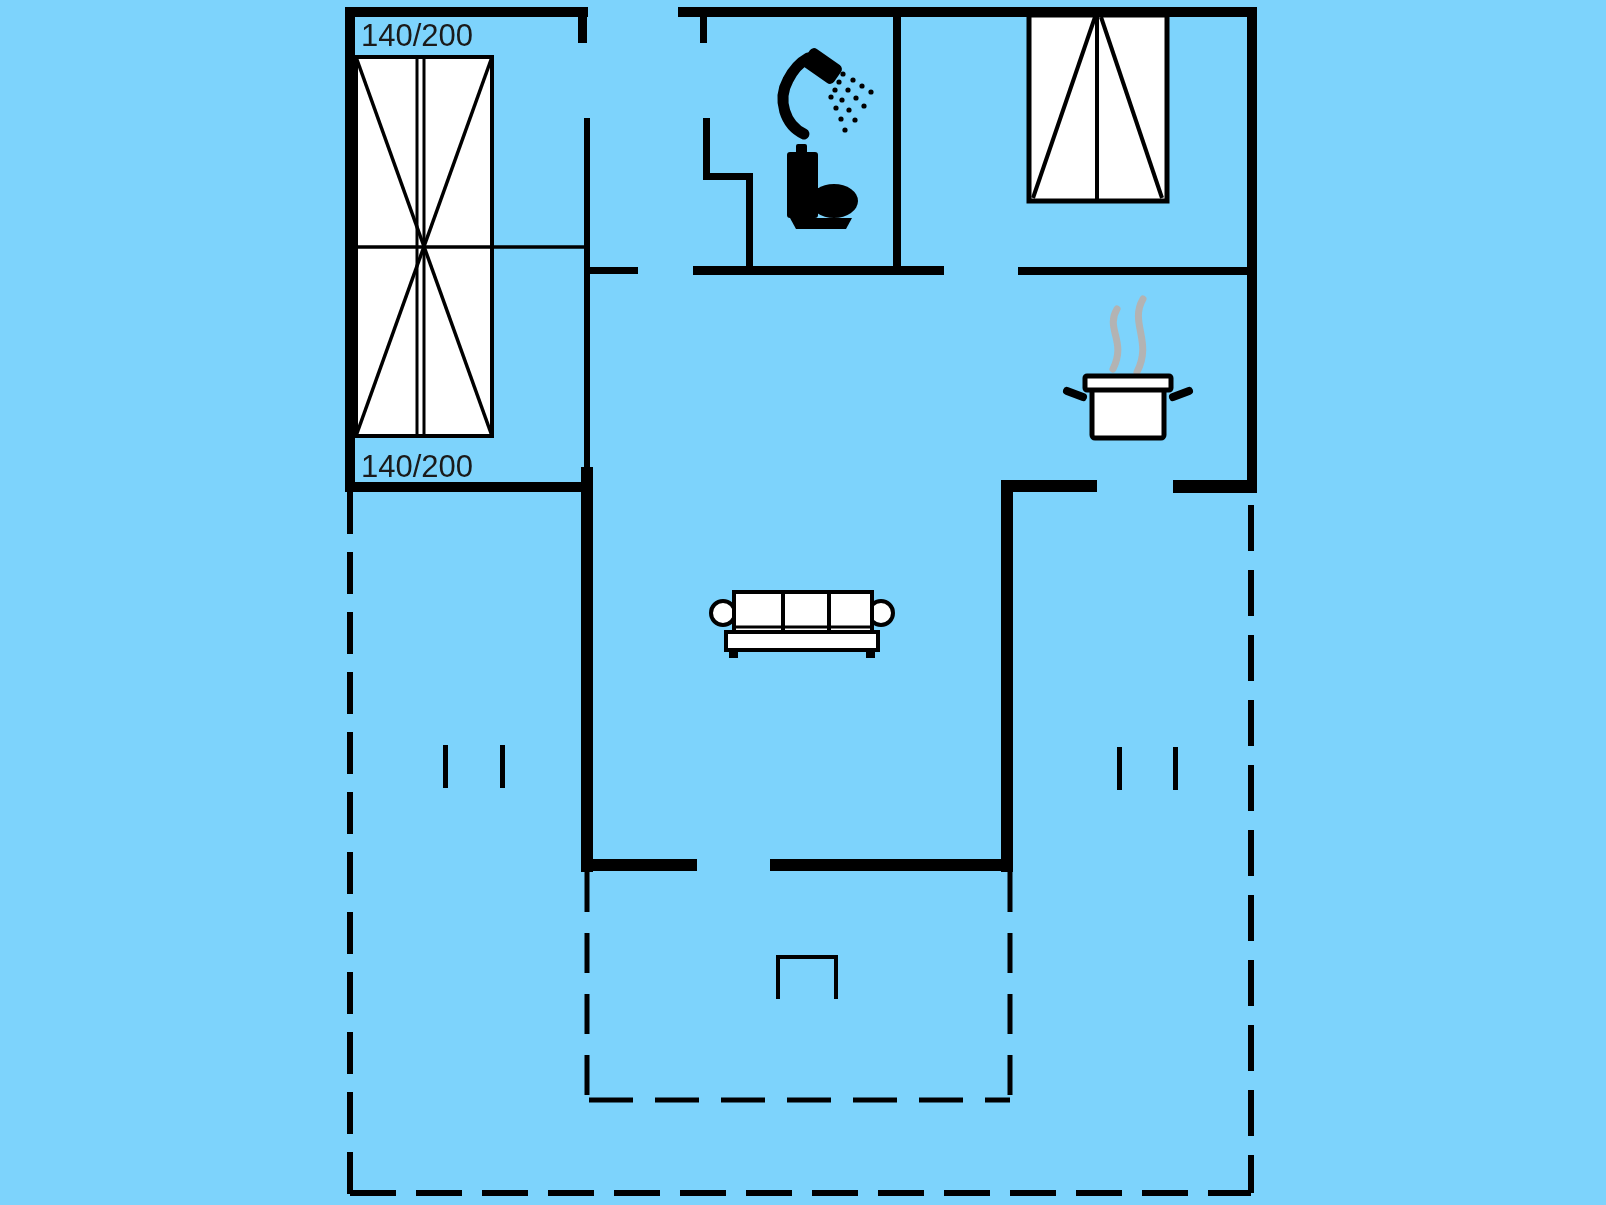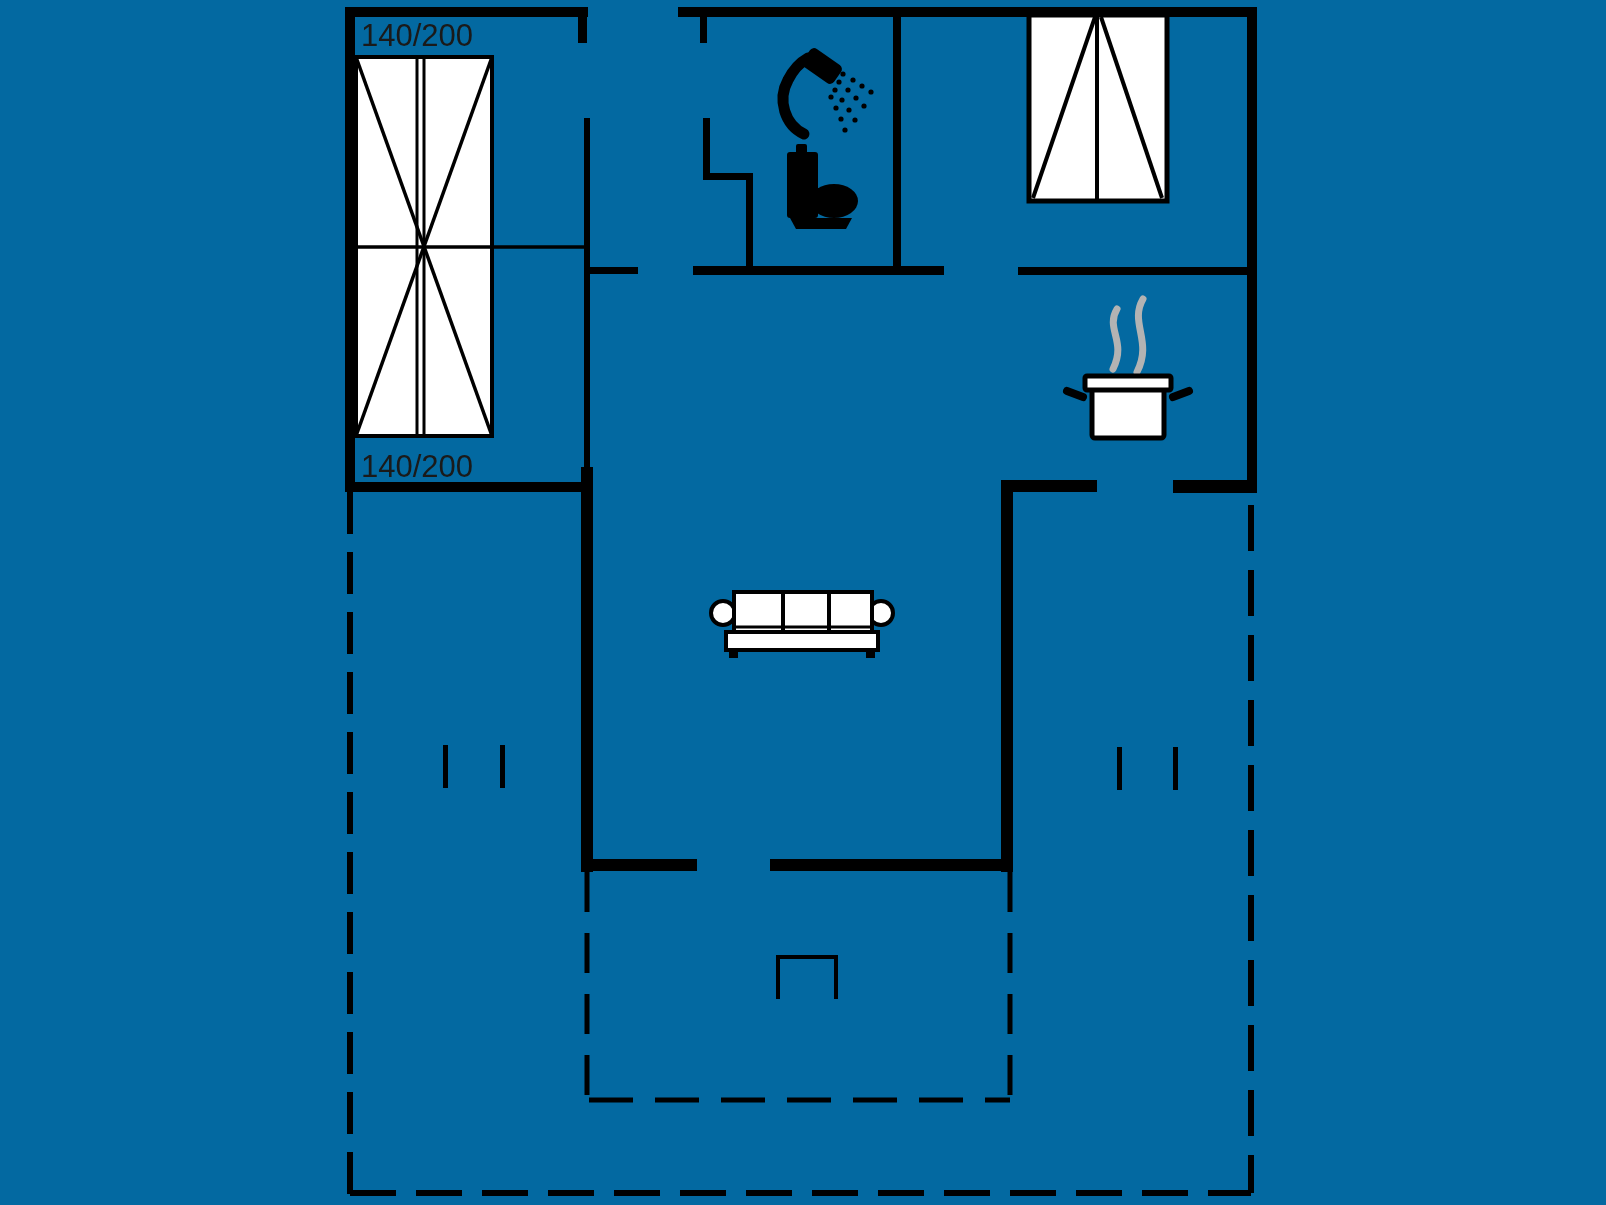--- a/index.html
+++ b/index.html
@@ -5,21 +5,21 @@
   html, body {
     margin: 0;
     padding: 0;
     background: #ffffff;
     font-family: "Liberation Sans", sans-serif;
   }
   .canvas {
     position: relative;
     width: 1606px;
     height: 1205px;
-    background: #0369a1;
+    background: #7dd3fc;
     overflow: hidden;
   }
   .canvas svg {
     position: absolute;
     left: 0;
     top: 0;
     width: 1606px;
     height: 1205px;
   }
   text.size-label {

